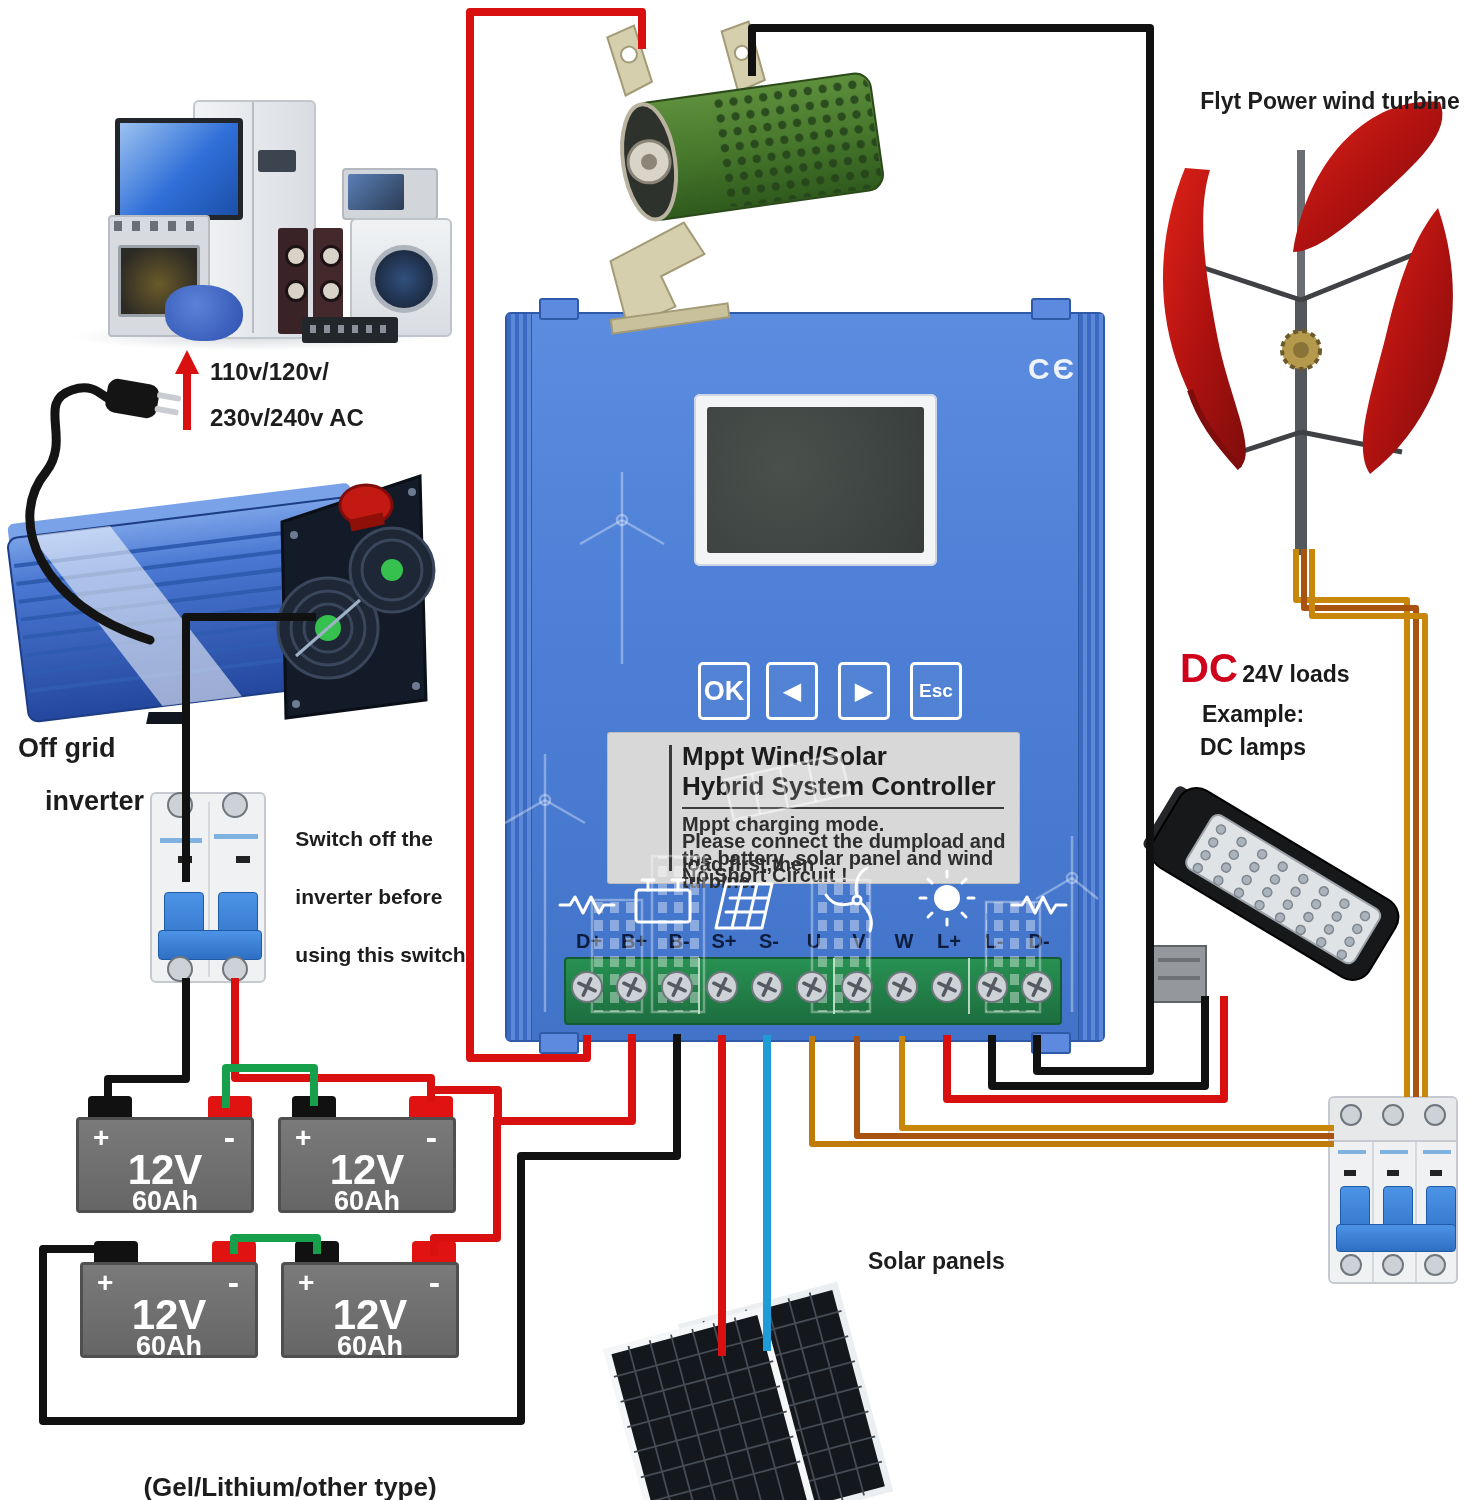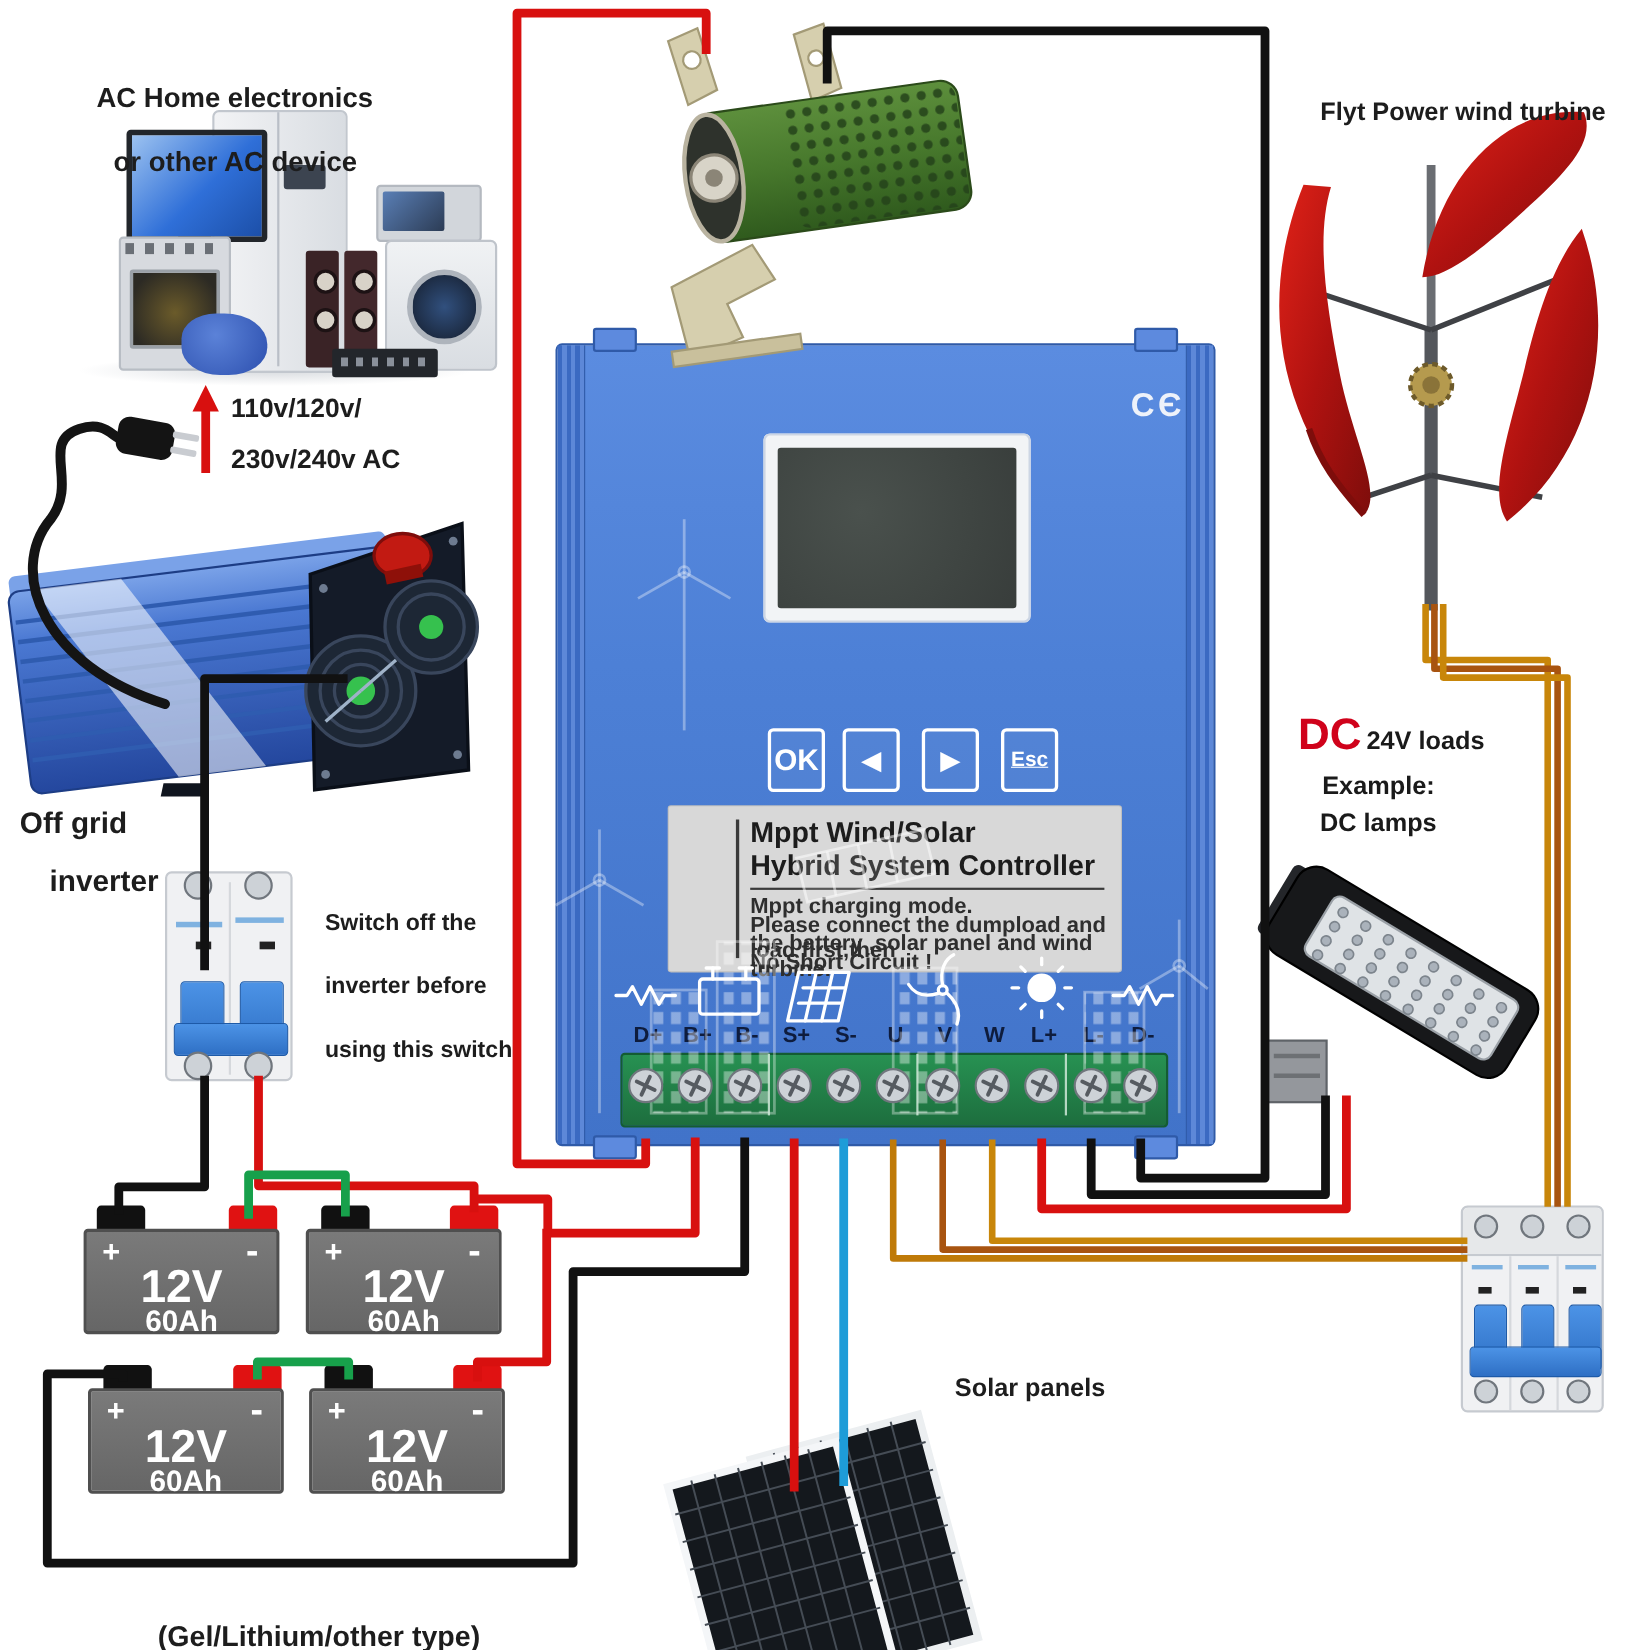--- a/index.html
+++ b/index.html
@@ -72,24 +72,20 @@
     <div class="abs" style="left:255px;top:185px;width:16px;height:16px;border-radius:50%;background:#d8d2c8;border:3px solid #1d1214;"></div>
     <div class="abs" style="left:290px;top:150px;width:16px;height:16px;border-radius:50%;background:#d8d2c8;border:3px solid #1d1214;"></div>
     <div class="abs" style="left:290px;top:185px;width:16px;height:16px;border-radius:50%;background:#d8d2c8;border:3px solid #1d1214;"></div>
     <div class="abs" style="left:320px;top:123px;width:98px;height:115px;background:linear-gradient(180deg,#f0f2f4,#d9dde2);border:2px solid #bfc4cb;border-radius:6px;"></div>
     <div class="abs" style="left:340px;top:150px;width:58px;height:58px;border-radius:50%;background:radial-gradient(circle,#31507e 0%,#1d2c44 70%);border:5px solid #aeb4bc;"></div>
     <div class="abs" style="left:135px;top:190px;width:78px;height:56px;background:radial-gradient(circle at 40% 35%,#5b82d8,#2c4fae);border-radius:40% 50% 45% 45%;"></div>
     <div class="abs" style="left:272px;top:222px;width:96px;height:26px;background:#23262b;border-radius:3px;"></div>
     <div class="abs" style="left:280px;top:230px;width:80px;height:8px;background:repeating-linear-gradient(90deg,#8a909a 0 6px,#23262b 6px 14px);"></div>
   </div>
 
-  <div class="lbl ctr" style="left:55px;top:46px;width:290px;font-size:25px;line-height:29px;">
-    <span>AC Home electronics</span><br>
-    <span>or other AC device</span>
-  </div>
   <div class="lbl" style="left:210px;top:358px;font-size:24px;">110v/120v/</div>
   <div class="lbl" style="left:210px;top:404px;font-size:24px;">230v/240v AC</div>
 
   <div class="lbl" style="left:18px;top:733px;font-size:27px;">Off grid</div>
   <div class="lbl" style="left:45px;top:786px;font-size:27px;">inverter</div>
 
   <div class="breaker" style="left:150px;top:792px;width:116px;height:191px;">
     <div class="bline" style="left:56px;top:8px;width:2px;height:175px;"></div>
     <div class="abs" style="left:8px;top:44px;width:42px;height:5px;background:#7fb2e0;"></div>
     <div class="abs" style="left:62px;top:40px;width:44px;height:5px;background:#7fb2e0;"></div>
@@ -169,21 +165,21 @@
     </div>
     <div class="btn" style="left:191px;font-size:27px;">
       <span>OK</span>
       </div>
     <div class="btn" style="left:259px;font-size:24px;">
       <span>◀</span>
       </div>
     <div class="btn" style="left:331px;font-size:24px;">
       <span>▶</span>
       </div>
-    <div class="btn" style="left:403px;font-size:19px;text-decoration:underline;">
+    <div class="btn" style="left:403px;font-size:19px;">
       <span>Esc</span>
       </div>
     <div id="plate">
       <div class="bar"></div>
       <div class="t1">Mppt Wind/Solar</div>
       <div class="t2">Hybrid System Controller</div>
       <div class="rule"></div>
       <div class="n" style="top:80px;">Mppt charging mode.</div>
       <div class="n" style="top:97px;">Please connect the dumpload and load first,then</div>
       <div class="n" style="top:114px;">the battery ,solar panel and wind turbine.</div>

